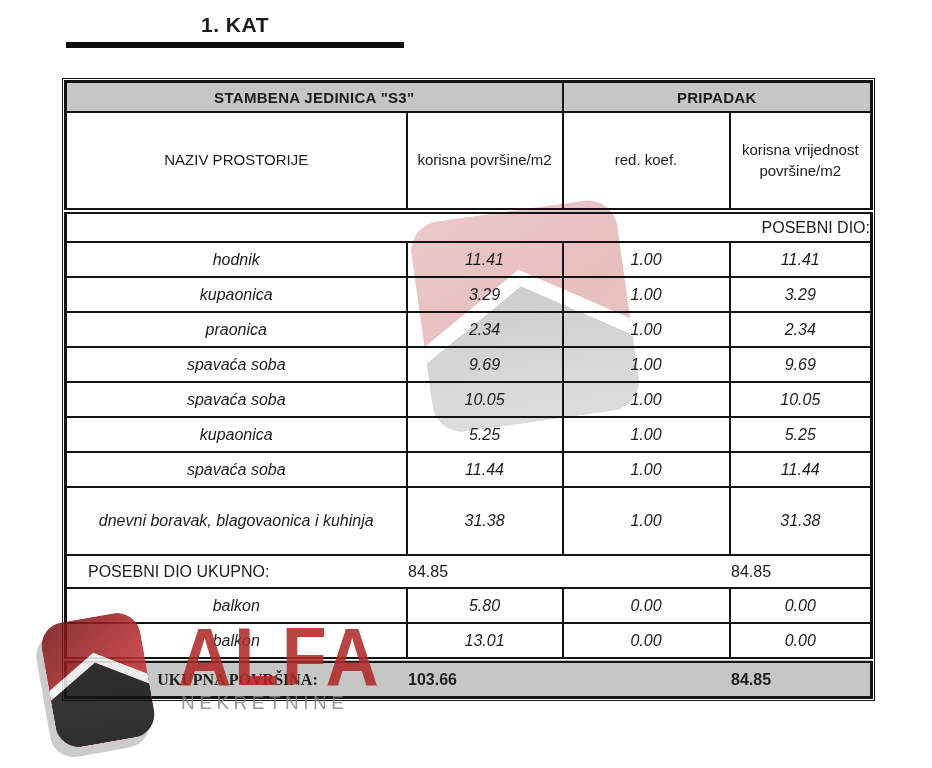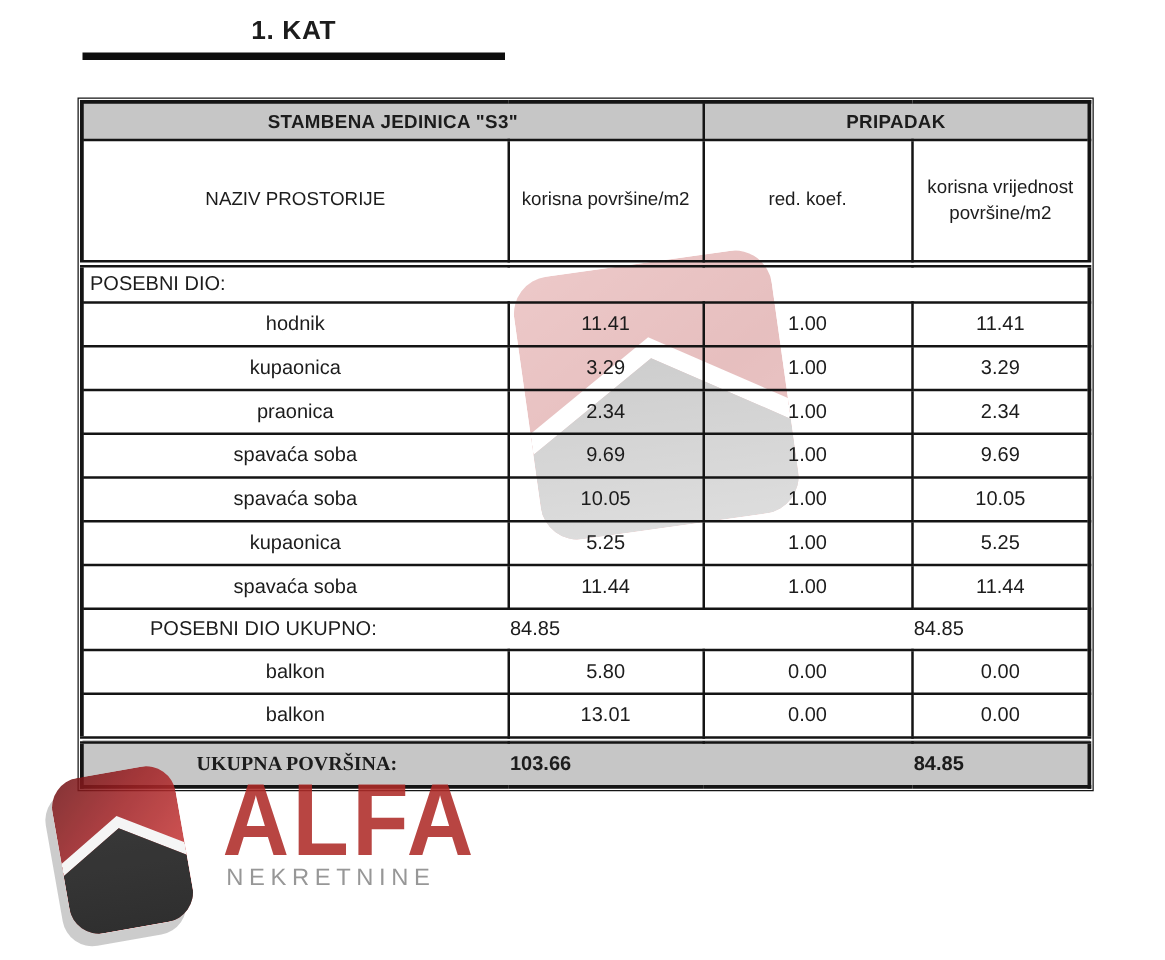--- a/index.html
+++ b/index.html
@@ -12,27 +12,27 @@
   .title-bar{position:absolute;left:66px;top:42px;width:338px;height:6px;background:#0e0e0e;z-index:2;}
 
   
   .table-wrap{position:absolute;left:62px;top:78px;width:813px;box-sizing:border-box;
               border:1px solid #141414;padding:1px;z-index:2;}
   table{width:100%;border-collapse:collapse;table-layout:fixed;border:3px solid #141414;}
   td{border:2px solid #141414;text-align:center;vertical-align:middle;
      font-size:16px;padding:0;background:transparent;}
   tr.h1 td{background:#c6c6c6;font-weight:bold;font-size:15px;height:28px;letter-spacing:.3px;}
   tr.h2 td{height:95px;font-size:15px;line-height:1.35;}
-  tr.section td{text-align:left;padding-left:5px;height:27px;border-top:6px double #141414;}
-  tr.row td{height:33px;}
+  tr.section td{text-align:right;padding-left:5px;height:27px;border-top:6px double #141414;}
+  tr.row td{height:33px;font-style:italic;}
   tr.tall td{height:66px;}
   tr.total td{height:31px;}
   tr.grand td{height:33px;border-top:6px double #141414;background:#c6c6c6;font-weight:bold;}
   .tgrid{display:grid;grid-template-columns:341px 156px 167px auto;align-items:center;height:100%;}
-  .tgrid .lbl{text-align:left;padding-left:5px;white-space:nowrap;margin-left:48px;}
+  .tgrid .lbl{text-align:left;padding-left:21px;white-space:nowrap;}
   .tgrid .lbl-center{white-space:nowrap;font-family:Liberation Serif, serif;}
   .tgrid .num{text-align:left;}
 
   
   .wm{position:absolute;left:421px;top:210px;width:208px;height:212px;border-radius:30px;
       overflow:hidden;transform:rotate(-8deg);opacity:.5;z-index:1;}
   .wm-red{position:absolute;inset:0;background:linear-gradient(150deg,#dc9494 0%,#cf8080 55%,#da9090 100%);}
   .wm-white{position:absolute;inset:0;background:#ffffff;
             clip-path:polygon(0 58%,50% 28%,100% 58%,100% 66%,50% 36%,0 66%);}
   .wm-gray{position:absolute;inset:0;background:linear-gradient(#8d8d8d,#bcbcbc);
@@ -128,20 +128,26 @@
         <td>5.25</td>
         <td>1.00</td>
         <td>5.25</td>
       </tr>
       <tr class="row">
         <td>spavaća soba</td>
         <td>11.44</td>
         <td>1.00</td>
         <td>11.44</td>
       </tr>
+      <tr class="row tall">
+        <td>dnevni boravak, blagovaonica i kuhinja</td>
+        <td>31.38</td>
+        <td>1.00</td>
+        <td>31.38</td>
+      </tr>
 
       <tr class="total">
         <td colspan="4">
           <div class="tgrid">
             <span class="lbl">POSEBNI DIO UKUPNO:</span>
             <span class="num">84.85</span>
             <span class="num"></span>
             <span class="num">84.85</span>
           </div>
         </td>

